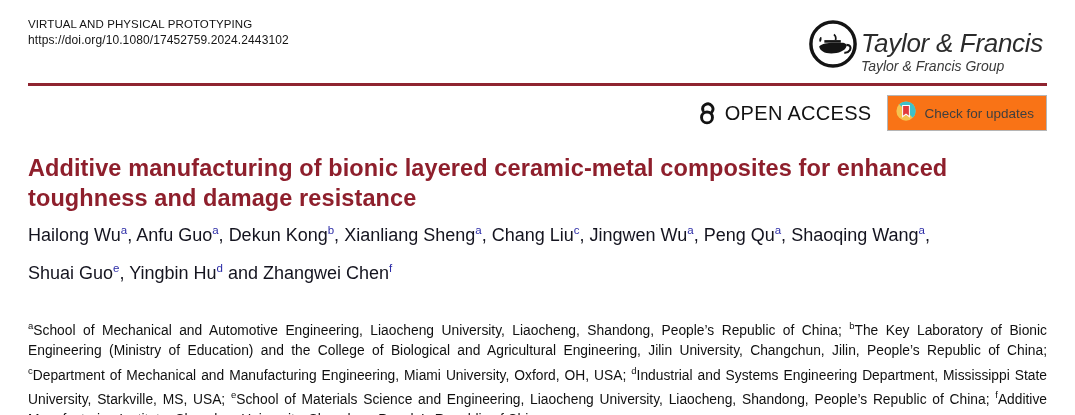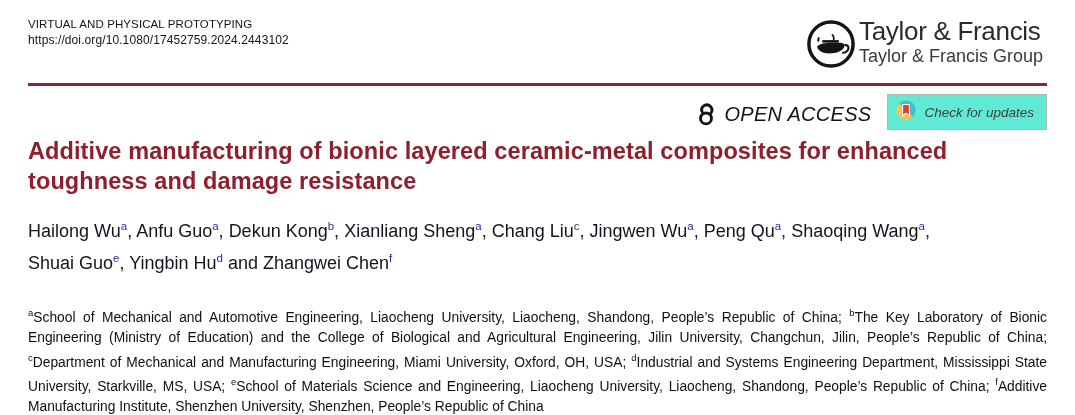--- a/index.html
+++ b/index.html
@@ -9,47 +9,47 @@
     font-family:"Liberation Sans","DejaVu Sans",sans-serif;
     color:#1a1a1a; overflow:hidden; position:relative;
   }
   .page { padding:16px 28px 0 28px; }
 
   
   .header-row { display:flex; justify-content:space-between; align-items:flex-start; }
   .journal-block { font-size:12px; line-height:16px; color:#141414; letter-spacing:0.1px; }
   .journal-name { font-size:11.5px; }
   .doi-link { color:#141414; text-decoration:none;margin-top:48px; }
-  .publisher-block { display:flex; align-items:flex-start; gap:2px; margin-top:2px; margin-right:4px; }
+  .publisher-block { display:flex; align-items:flex-end; gap:2px; margin-top:2px; margin-right:4px;font-style:italic; }
   .tf-name { font-size:26px; color:#2b2b2b; letter-spacing:-0.3px; line-height:26px; }
-  .tf-group { font-size:18px; color:#3a3a3a; margin-top:2px; }
+  .tf-group { font-size:14px; color:#3a3a3a; margin-top:2px; }
 
   
   .red-rule { border:0; height:3px; background:#8f2430; margin-top:9px; }
 
   
-  .access-row { display:flex; justify-content:flex-end; align-items:flex-end; gap:16px; margin-top:10px; height:34px;font-style:italic; }
+  .access-row { display:flex; justify-content:flex-end; align-items:center; gap:16px; margin-top:10px; height:34px; }
   .open-access { display:flex; align-items:center; gap:8px; }
   .open-access-label { font-size:20px; color:#121212; letter-spacing:0.3px; }
   .check-updates {
     display:flex; align-items:center; gap:7px;
-    border:1px solid #b5b5b5; background:#5eead4;
+    border:1px solid #b5b5b5; background:#f97316;
     padding:4px 12px 4px 7px; cursor:pointer;
   }
   .check-updates-label { font-size:13.5px; color:#3f3f3f; }
 
   
   .article-title {
-    margin-top:6px; max-width:945px;
+    margin-top:23px; max-width:945px;
     font-size:23.5px; font-weight:bold; line-height:30px;
     color:#8e1f2c; letter-spacing:0.1px;
   }
   .author-list {
-    margin-top:17px; max-width:912px;
-    font-size:18px; line-height:27px; color:#14141f;
+    margin-top:1px; max-width:912px;
+    font-size:18px; line-height:33px; color:#14141f;
   }
   .author-list sup { font-size:11.5px; color:#2b2ba6; }
   .affiliations {
     margin-top:26px; max-width:1020px;
     font-size:13.8px; line-height:20px; color:#101010;
     text-align:justify;
   }
   .affiliations sup { font-size:9.5px; color:#101010; }
 </style>
 </head>

